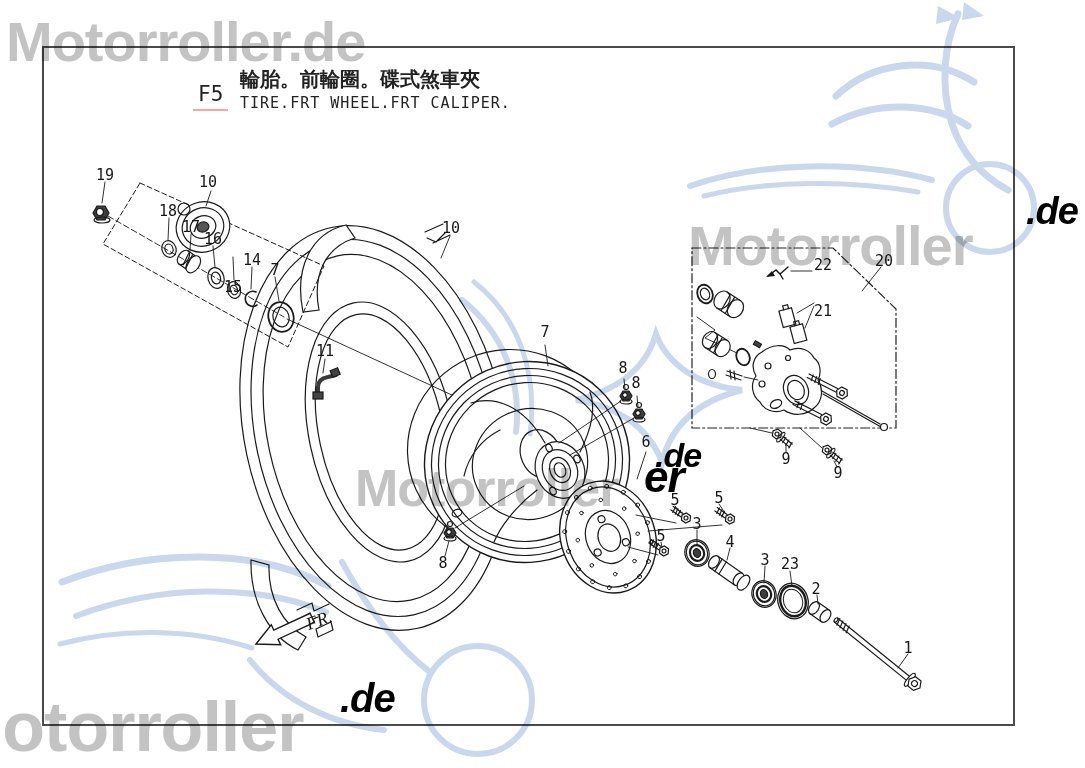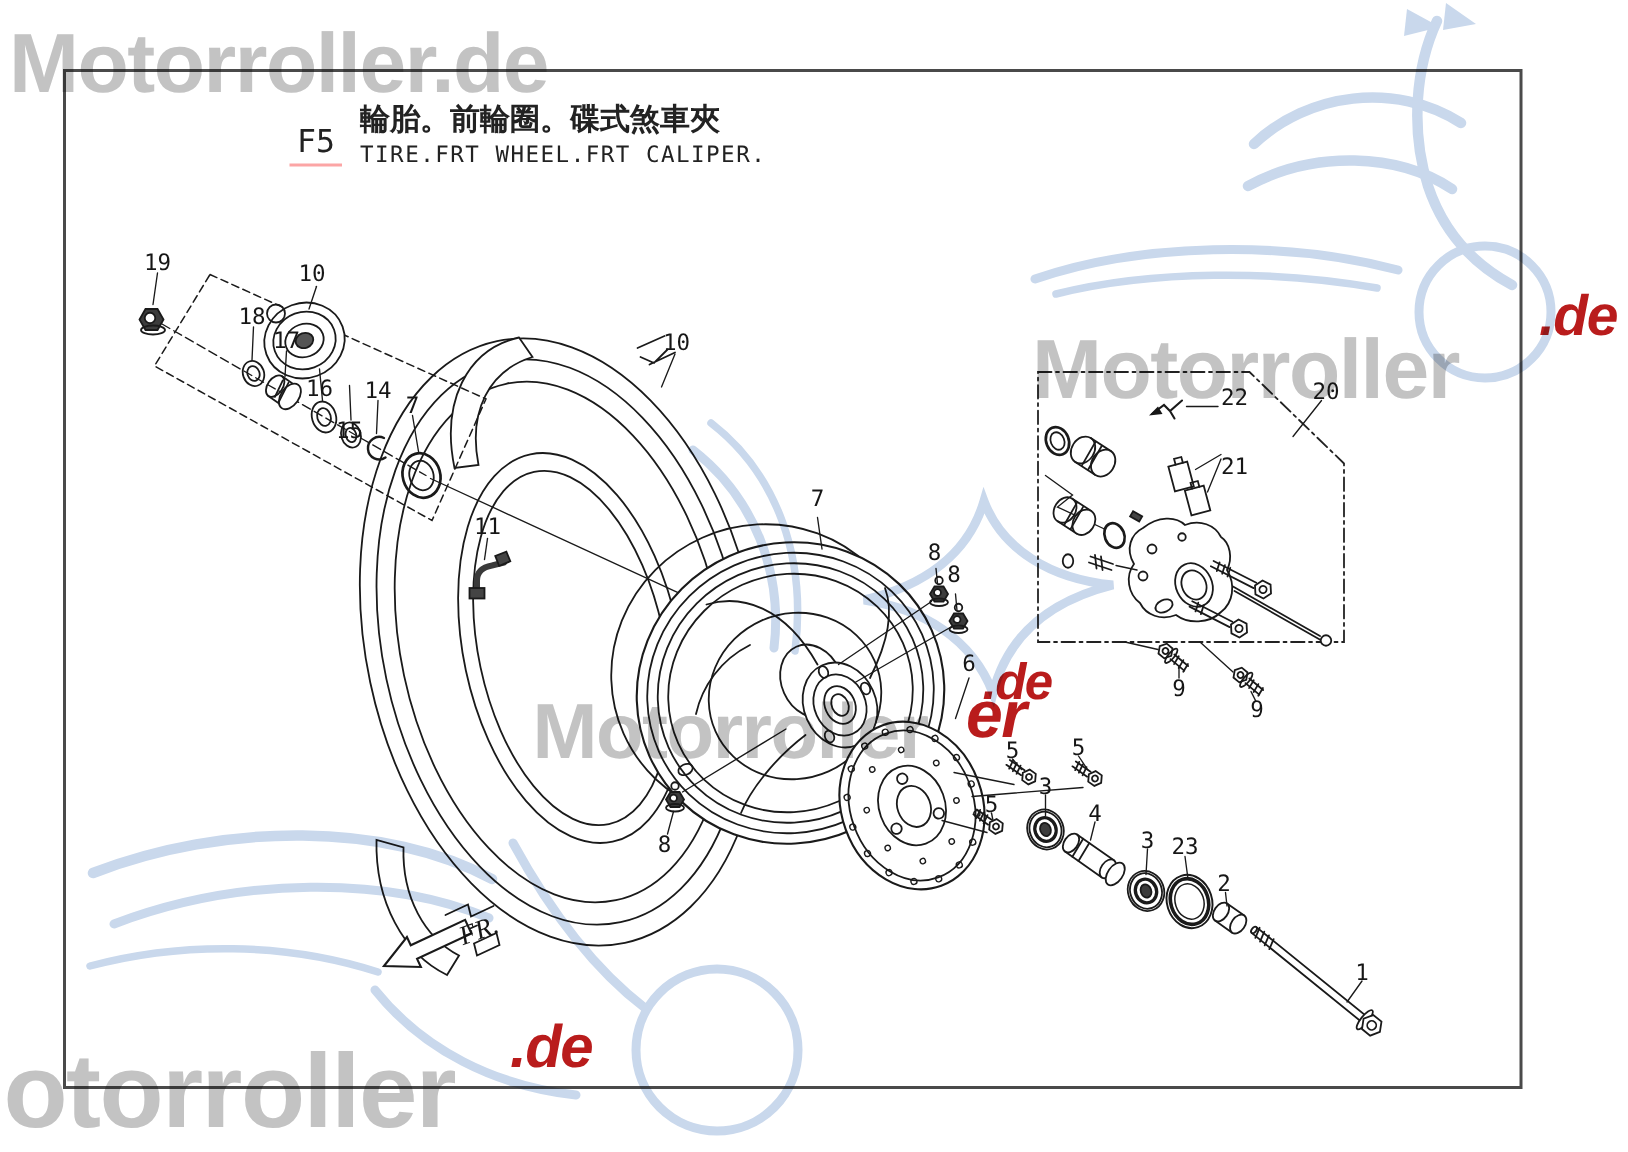--- a/index.html
+++ b/index.html
@@ -5,21 +5,21 @@
   html,body{margin:0;padding:0;background:#fff;}
   .canvas{position:relative;width:1085px;height:768px;background:#ffffff;overflow:hidden;
           font-family:"Liberation Sans",sans-serif;border-radius:20px;}
   .frame{position:absolute;left:42px;top:46px;width:969px;height:676px;
          border:2px solid #4a4a4a;z-index:2;}
   svg{position:absolute;left:0;top:0;}
   .art{z-index:3;}
   .wm-blue-art{z-index:4;mix-blend-mode:multiply;}
   .wm-text{position:absolute;z-index:5;mix-blend-mode:multiply;white-space:nowrap;
            font-weight:bold;color:#c3c3c3;letter-spacing:-1px;line-height:1;}
-  .wm-blue{color:#b91c1c;font-style:italic;}
+  .wm-blue{color:#000000;font-style:italic;}
   .labels{position:absolute;left:0;top:0;width:1085px;height:768px;z-index:6;padding-left:48px;}
   .callout{position:absolute;transform:translate(-50%,-50%);
            font-family:"DejaVu Sans Mono",monospace;font-size:15px;color:#161616;}
   .title-block{position:absolute;left:190px;top:66px;z-index:6;color:#222;}
   .fig-code{position:absolute;left:3px;top:16px;font-family:"DejaVu Sans Mono",monospace;
             font-size:21px;border-bottom:2px solid #fca5a5;padding:0 5px 3px 5px;}
   .title-zh{position:absolute;left:50px;top:0;font-size:20px;font-weight:bold;white-space:nowrap;}
   .title-en{position:absolute;left:50px;top:28px;font-family:"DejaVu Sans Mono",monospace;
             font-size:15px;letter-spacing:1px;white-space:nowrap;}
   .fr-label{position:absolute;left:306px;top:610px;z-index:6;font-family:"Liberation Serif",serif;
@@ -439,21 +439,21 @@
     <span class="title-en">TIRE.FRT WHEEL.FRT CALIPER.</span>
   </div>
 
   <span class="fr-label">FR.</span>
 
   <div class="labels">
     <span class="callout" style="left:105px;top:175px;">19</span>
     <span class="callout" style="left:208px;top:182px;">10</span>
     <span class="callout" style="left:168px;top:211px;">18</span>
     <span class="callout" style="left:191px;top:227px;">17</span>
-    <span class="callout" style="left:213px;top:239px;margin-top:20px;">16</span>
+    <span class="callout" style="left:213px;top:239px;">16</span>
     <span class="callout" style="left:233px;top:250px;margin-top:37px;">15</span>
     <span class="callout" style="left:252px;top:260px;">14</span>
     <span class="callout" style="left:275px;top:270px;">7</span>
     <span class="callout" style="left:451px;top:228px;">10</span>
     <span class="callout" style="left:325px;top:351px;">11</span>
     <span class="callout" style="left:545px;top:332px;">7</span>
     <span class="callout" style="left:623px;top:368px;">8</span>
     <span class="callout" style="left:636px;top:383px;">8</span>
     <span class="callout" style="left:443px;top:563px;">8</span>
     <span class="callout" style="left:646px;top:442px;">6</span>

